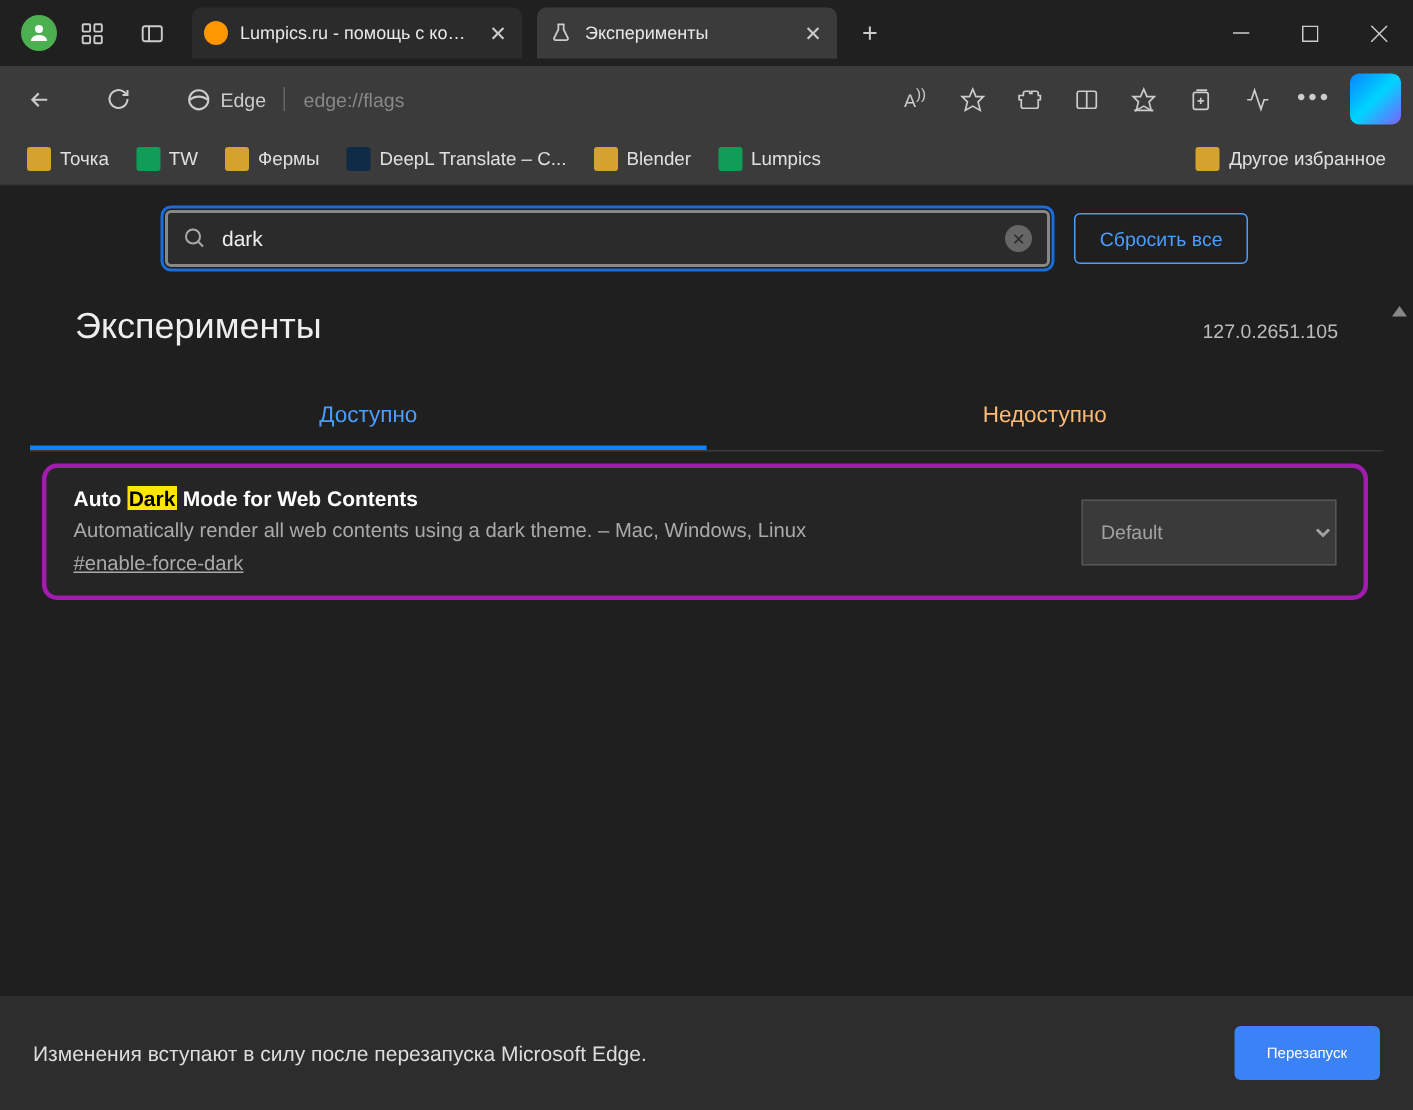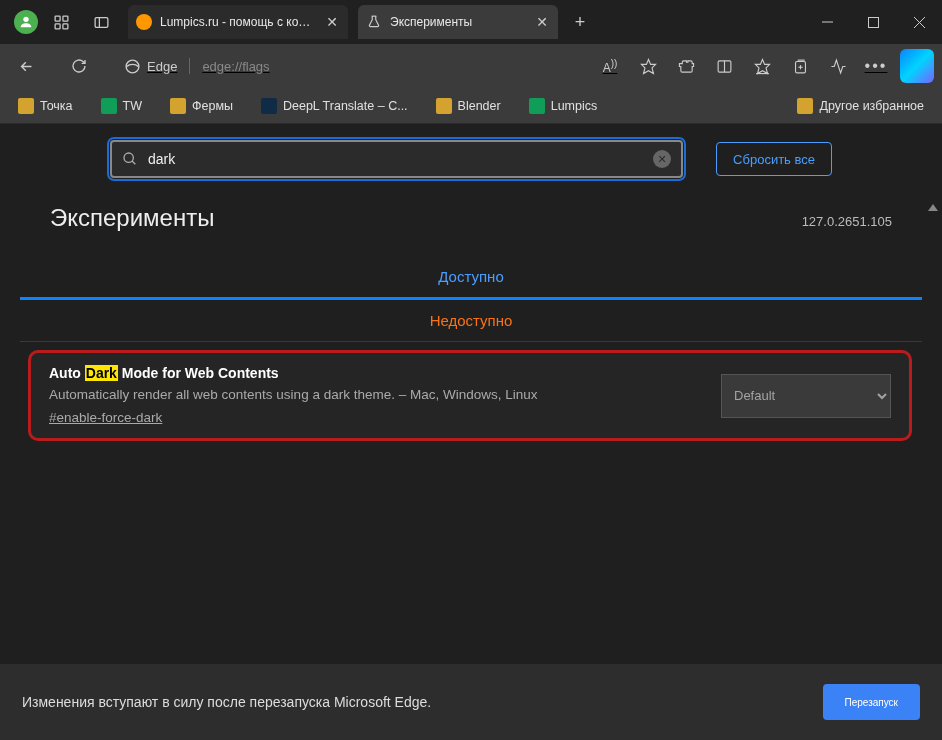--- a/index.html
+++ b/index.html
@@ -14,55 +14,55 @@
 .tab { height: 34px; min-width: 200px; max-width: 220px; background: #2b2b2b; border-radius: 6px 6px 0 0; display: flex; align-items: center; padding: 0 8px; gap: 8px; margin-left: 4px; }
 .tab.active { background: #3b3b3b; }
 .tab-favicon { width: 16px; height: 16px; flex-shrink: 0; display:flex; align-items:center; justify-content:center;}
 .tab-title { color: #e8e8e8; font-size: 12px; white-space: nowrap; overflow: hidden; text-overflow: ellipsis; flex: 1; }
 .tab-close { width: 16px; height: 16px; color: #ccc; display: flex; align-items: center; justify-content: center; font-size: 14px; flex-shrink: 0; }
 .newtab { width: 32px; height: 32px; display: flex; align-items: center; justify-content: center; color: #ccc; font-size: 18px; }
 .win-controls { margin-left: auto; display: flex; }
 .win-btn { width: 46px; height: 40px; display: flex; align-items: center; justify-content: center; color: #ccc; }
 
 
-.toolbar { height: 44px; background: #3b3b3b; display: flex; align-items: center; padding: 0 8px; gap: 17px; text-decoration: underline; }
+.toolbar { height: 44px; background: #3b3b3b; display: flex; align-items: center; padding: 0 8px; gap: 17px; }
 .tool-btn { width: 36px; height: 34px; display: flex; align-items: center; justify-content: center; color: #ccc; border-radius: 4px; }
 .url-area { display: flex; align-items: center; gap: 6px; padding: 0 10px; flex: 0 1 auto;}
 .edge-label { color: #ccc; font-size: 13px; }
 .url-text { color: #888; font-size: 13px; }
 .url-sep { width:1px; height:16px; background:#666; margin:0 6px;}
 .right-icons { margin-left: auto; display: flex; gap: 2px; align-items:center;}
 .copilot { width: 34px; height: 34px; background: linear-gradient(135deg,#0a84ff,#00d4ff,#7b61ff); border-radius: 6px; margin-left:4px; display:flex; align-items:center; justify-content:center;}
 
 
-.bookmarks { height: 36px; background: #3b3b3b; border-bottom:1px solid #2a2a2a; display: flex; align-items: center; padding: 0 10px; gap: 12px; }
+.bookmarks { height: 36px; background: #3b3b3b; border-bottom:1px solid #2a2a2a; display: flex; align-items: center; padding: 0 10px; gap: 2px; }
 .bm { display: flex; align-items: center; gap: 6px; padding: 4px 8px; color: #e0e0e0; font-size: 12.5px; border-radius: 4px; white-space:nowrap;}
 .bm-icon { width: 16px; height: 16px; background: #d4a32f; border-radius: 2px; flex-shrink: 0; }
 .bm-icon.green { background: #0f9d58; }
 .bm-icon.deepl { background: #0f2b46; }
 .bm-spacer { flex: 1; }
 
 
 .page { position: absolute; top: 124px; left: 0; right: 0; bottom: 59px; background: #1f1f1f; overflow: hidden; }
 .content-wrap { margin: 0 20px; padding-top:16px;}
 .search-row { display: flex; align-items: center; gap: 16px; padding: 0 90px 16px 90px; }
 .search-box { flex: 1; height: 38px; background: #2b2b2b; border: 2px solid #888; border-radius: 4px; display: flex; align-items: center; padding: 0 10px; gap: 10px; outline:2px solid #1a6cd8; outline-offset:1px;}
 .search-box input { flex: 1; background: transparent; border: none; color: #eee; font-size: 14px; outline: none; }
 .search-clear { width: 18px; height: 18px; border-radius: 50%; background: #666; color: #2b2b2b; display: flex; align-items: center; justify-content: center; font-size: 11px; }
-.reset-btn { height: 34px; padding: 0 16px; border: 1px solid #4a9eff; background: transparent; color: #4a9eff; border-radius: 4px; font-size: 13px; margin-left: 17px; }
+.reset-btn { height: 34px; padding: 0 16px; border: 1px solid #4a9eff; background: transparent; color: #4a9eff; border-radius: 4px; font-size: 13px; }
 
 .page-title-row { display:flex; align-items:baseline; padding: 10px 30px 0 30px;}
 .page-title { color: #eee; font-size: 24px; font-weight: 400; flex:1;}
 .version { color: #bbb; font-size: 13px; }
 
-.tabs { display: flex; margin-top: 24px; border-bottom: 1px solid #3a3a3a; flex-direction: column; }
-.tab-item { flex: 1; text-align: center; padding: 12px 0; color: #f97316; font-size: 15px; }
+.tabs { display: flex; margin-top: 24px; border-bottom: 1px solid #3a3a3a; }
+.tab-item { flex: 1; text-align: center; padding: 12px 0; color: #fdba74; font-size: 15px; }
 .tab-item.active { color: #4a9eff; border-bottom: 3px solid #0a84ff; }
 
-.flag-card { margin: 8px 10px 0 8px; border: 3px solid #b91c1c; border-radius: 10px; padding: 12px 18px; display: flex; gap: 16px; background:#252525;}
+.flag-card { margin: 8px 10px 0 8px; border: 3px solid #a21caf; border-radius: 10px; padding: 12px 18px; display: flex; gap: 16px; background:#252525;}
 .flag-text { flex: 1; }
 .flag-title { color: #fff; font-size: 14px; font-weight: 600; margin-bottom: 6px; }
 .flag-title mark { background: #ffe600; color: #000; padding: 0 1px; }
 .flag-desc { color: #aaa; font-size: 13.5px; margin-bottom: 6px; }
 .flag-anchor { color: #aaa; font-size: 13.5px; text-decoration: underline; margin-top: 24px; }
 .flag-select { align-self: center; width: 170px; height: 44px; background: #3a3a3a; color: #a3a3a3; border: 1px solid #555; padding: 0 8px; font-size:13px;}
 
 .scroll-ind { position:absolute; right:4px; top:80px; width:0; height:0; border-left:5px solid transparent; border-right:5px solid transparent; border-bottom:7px solid #888;}
 
 

